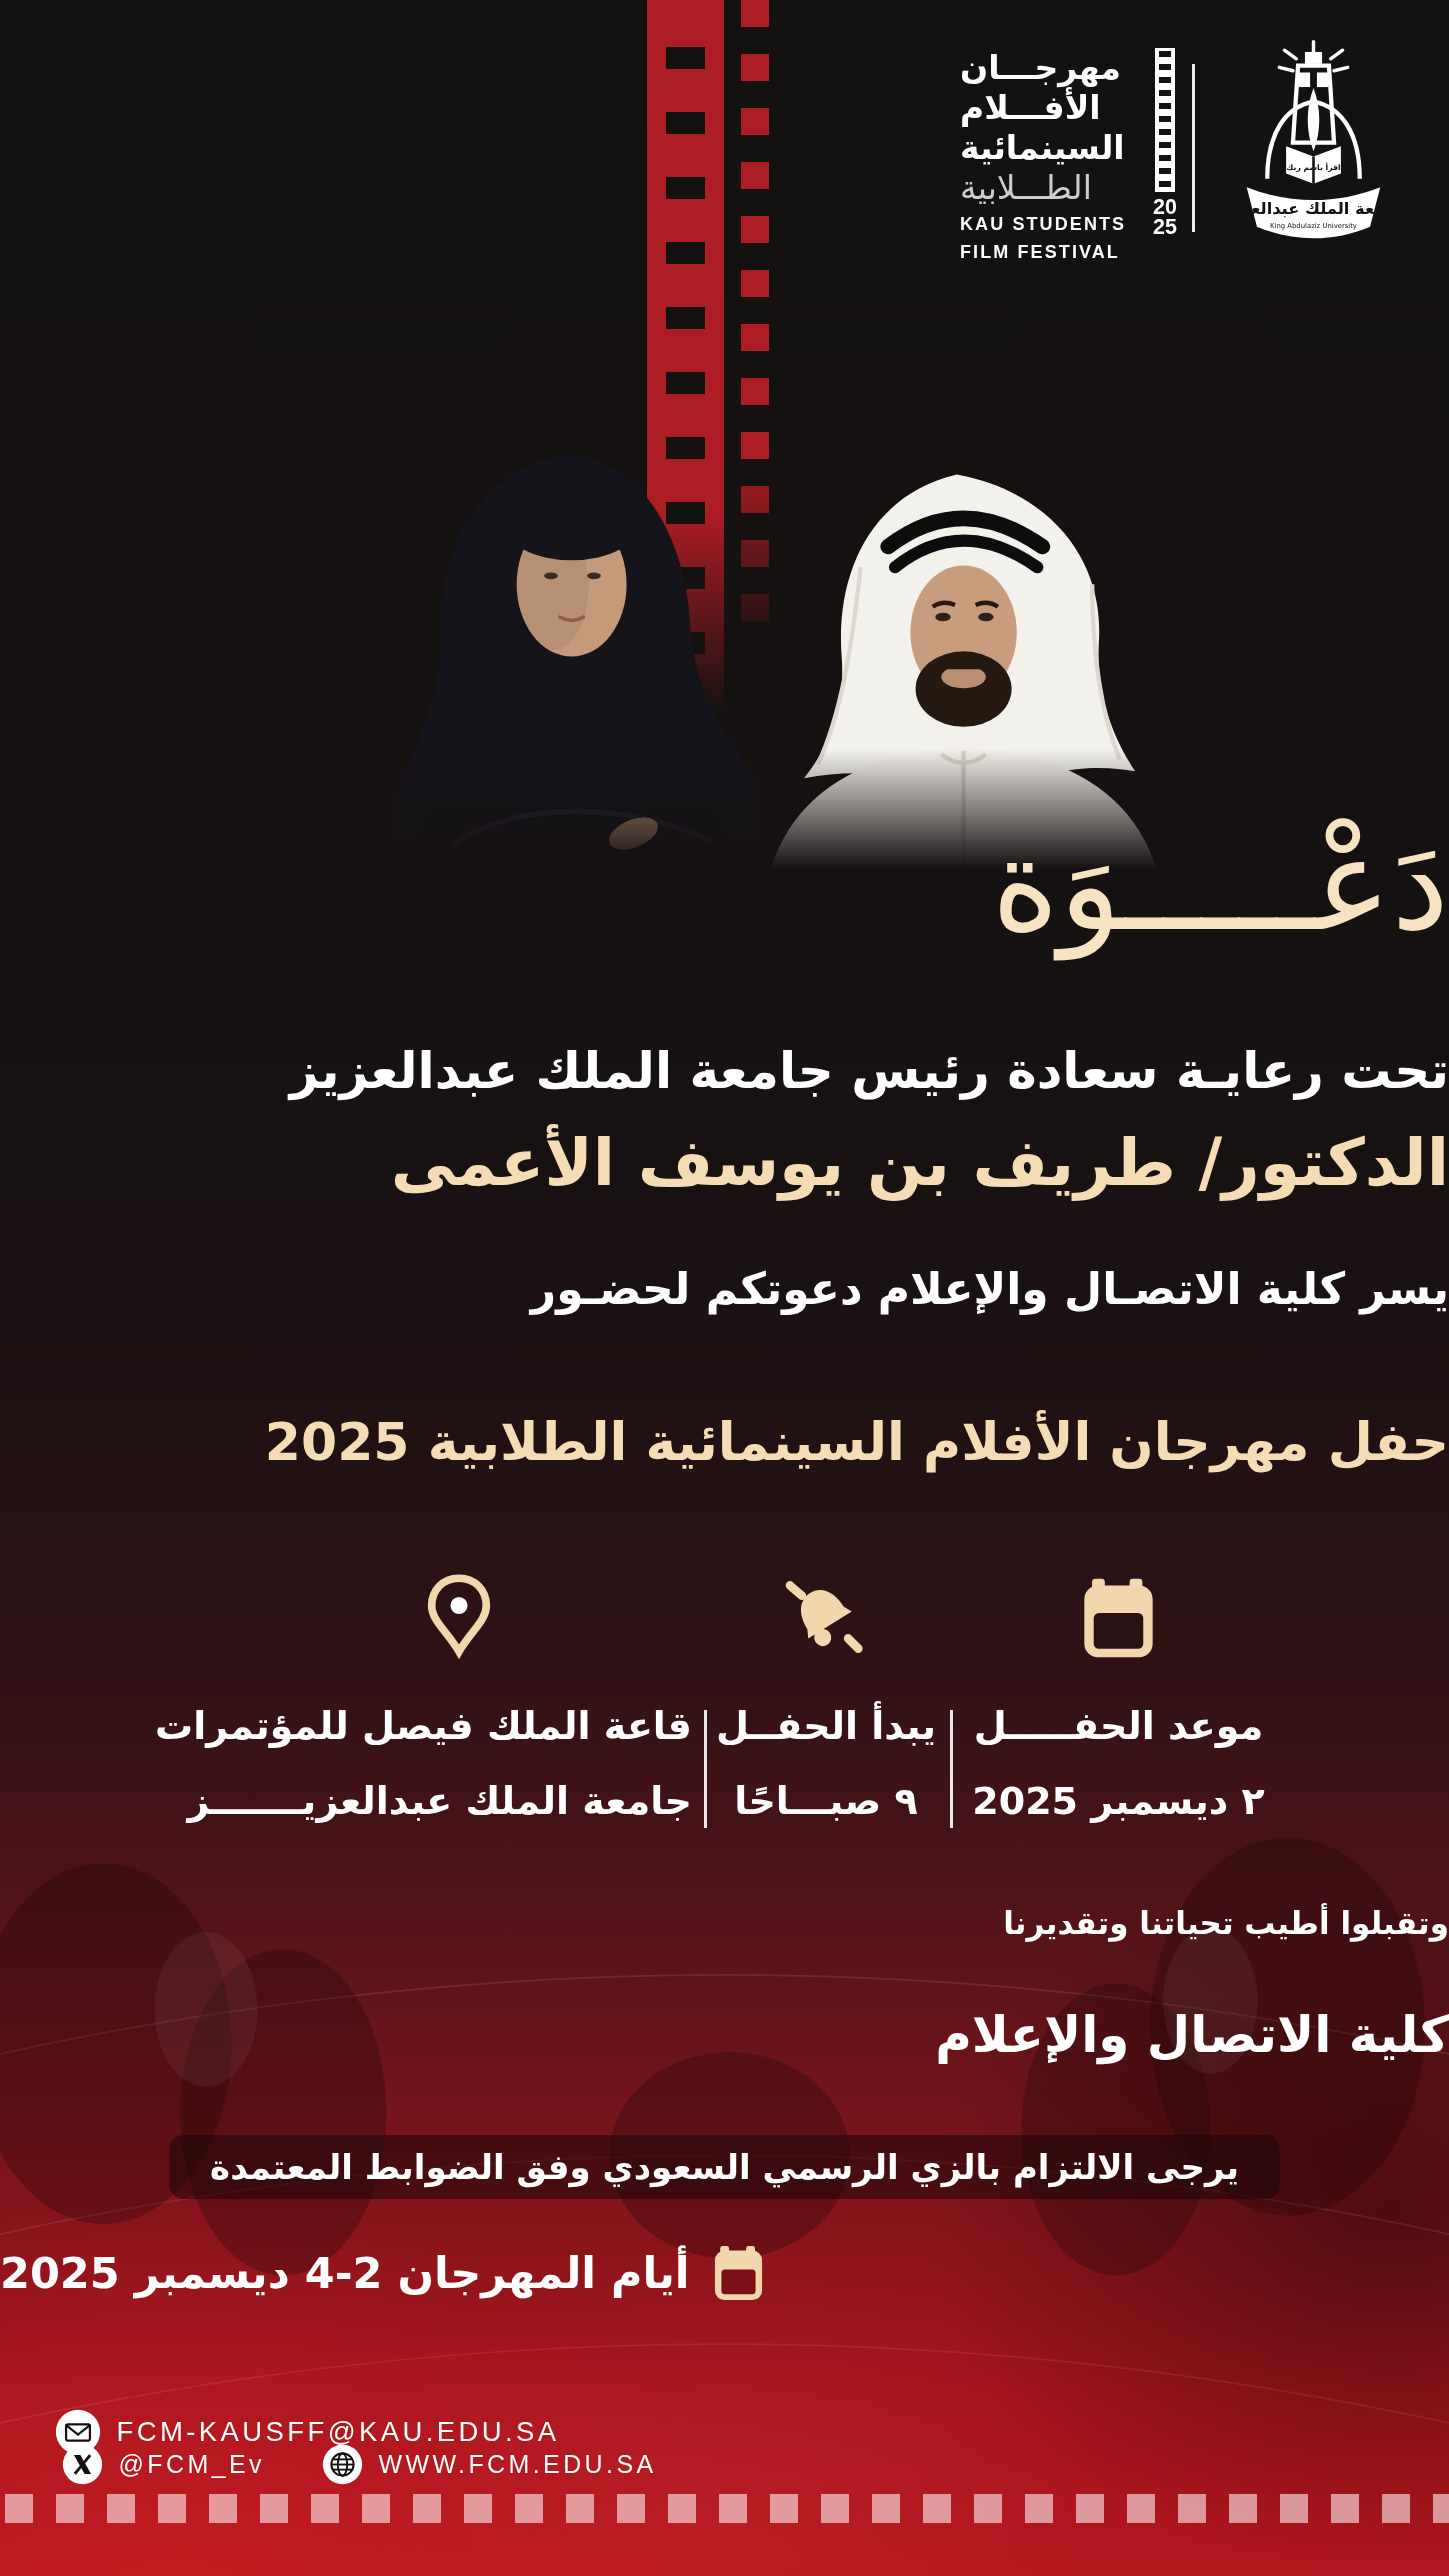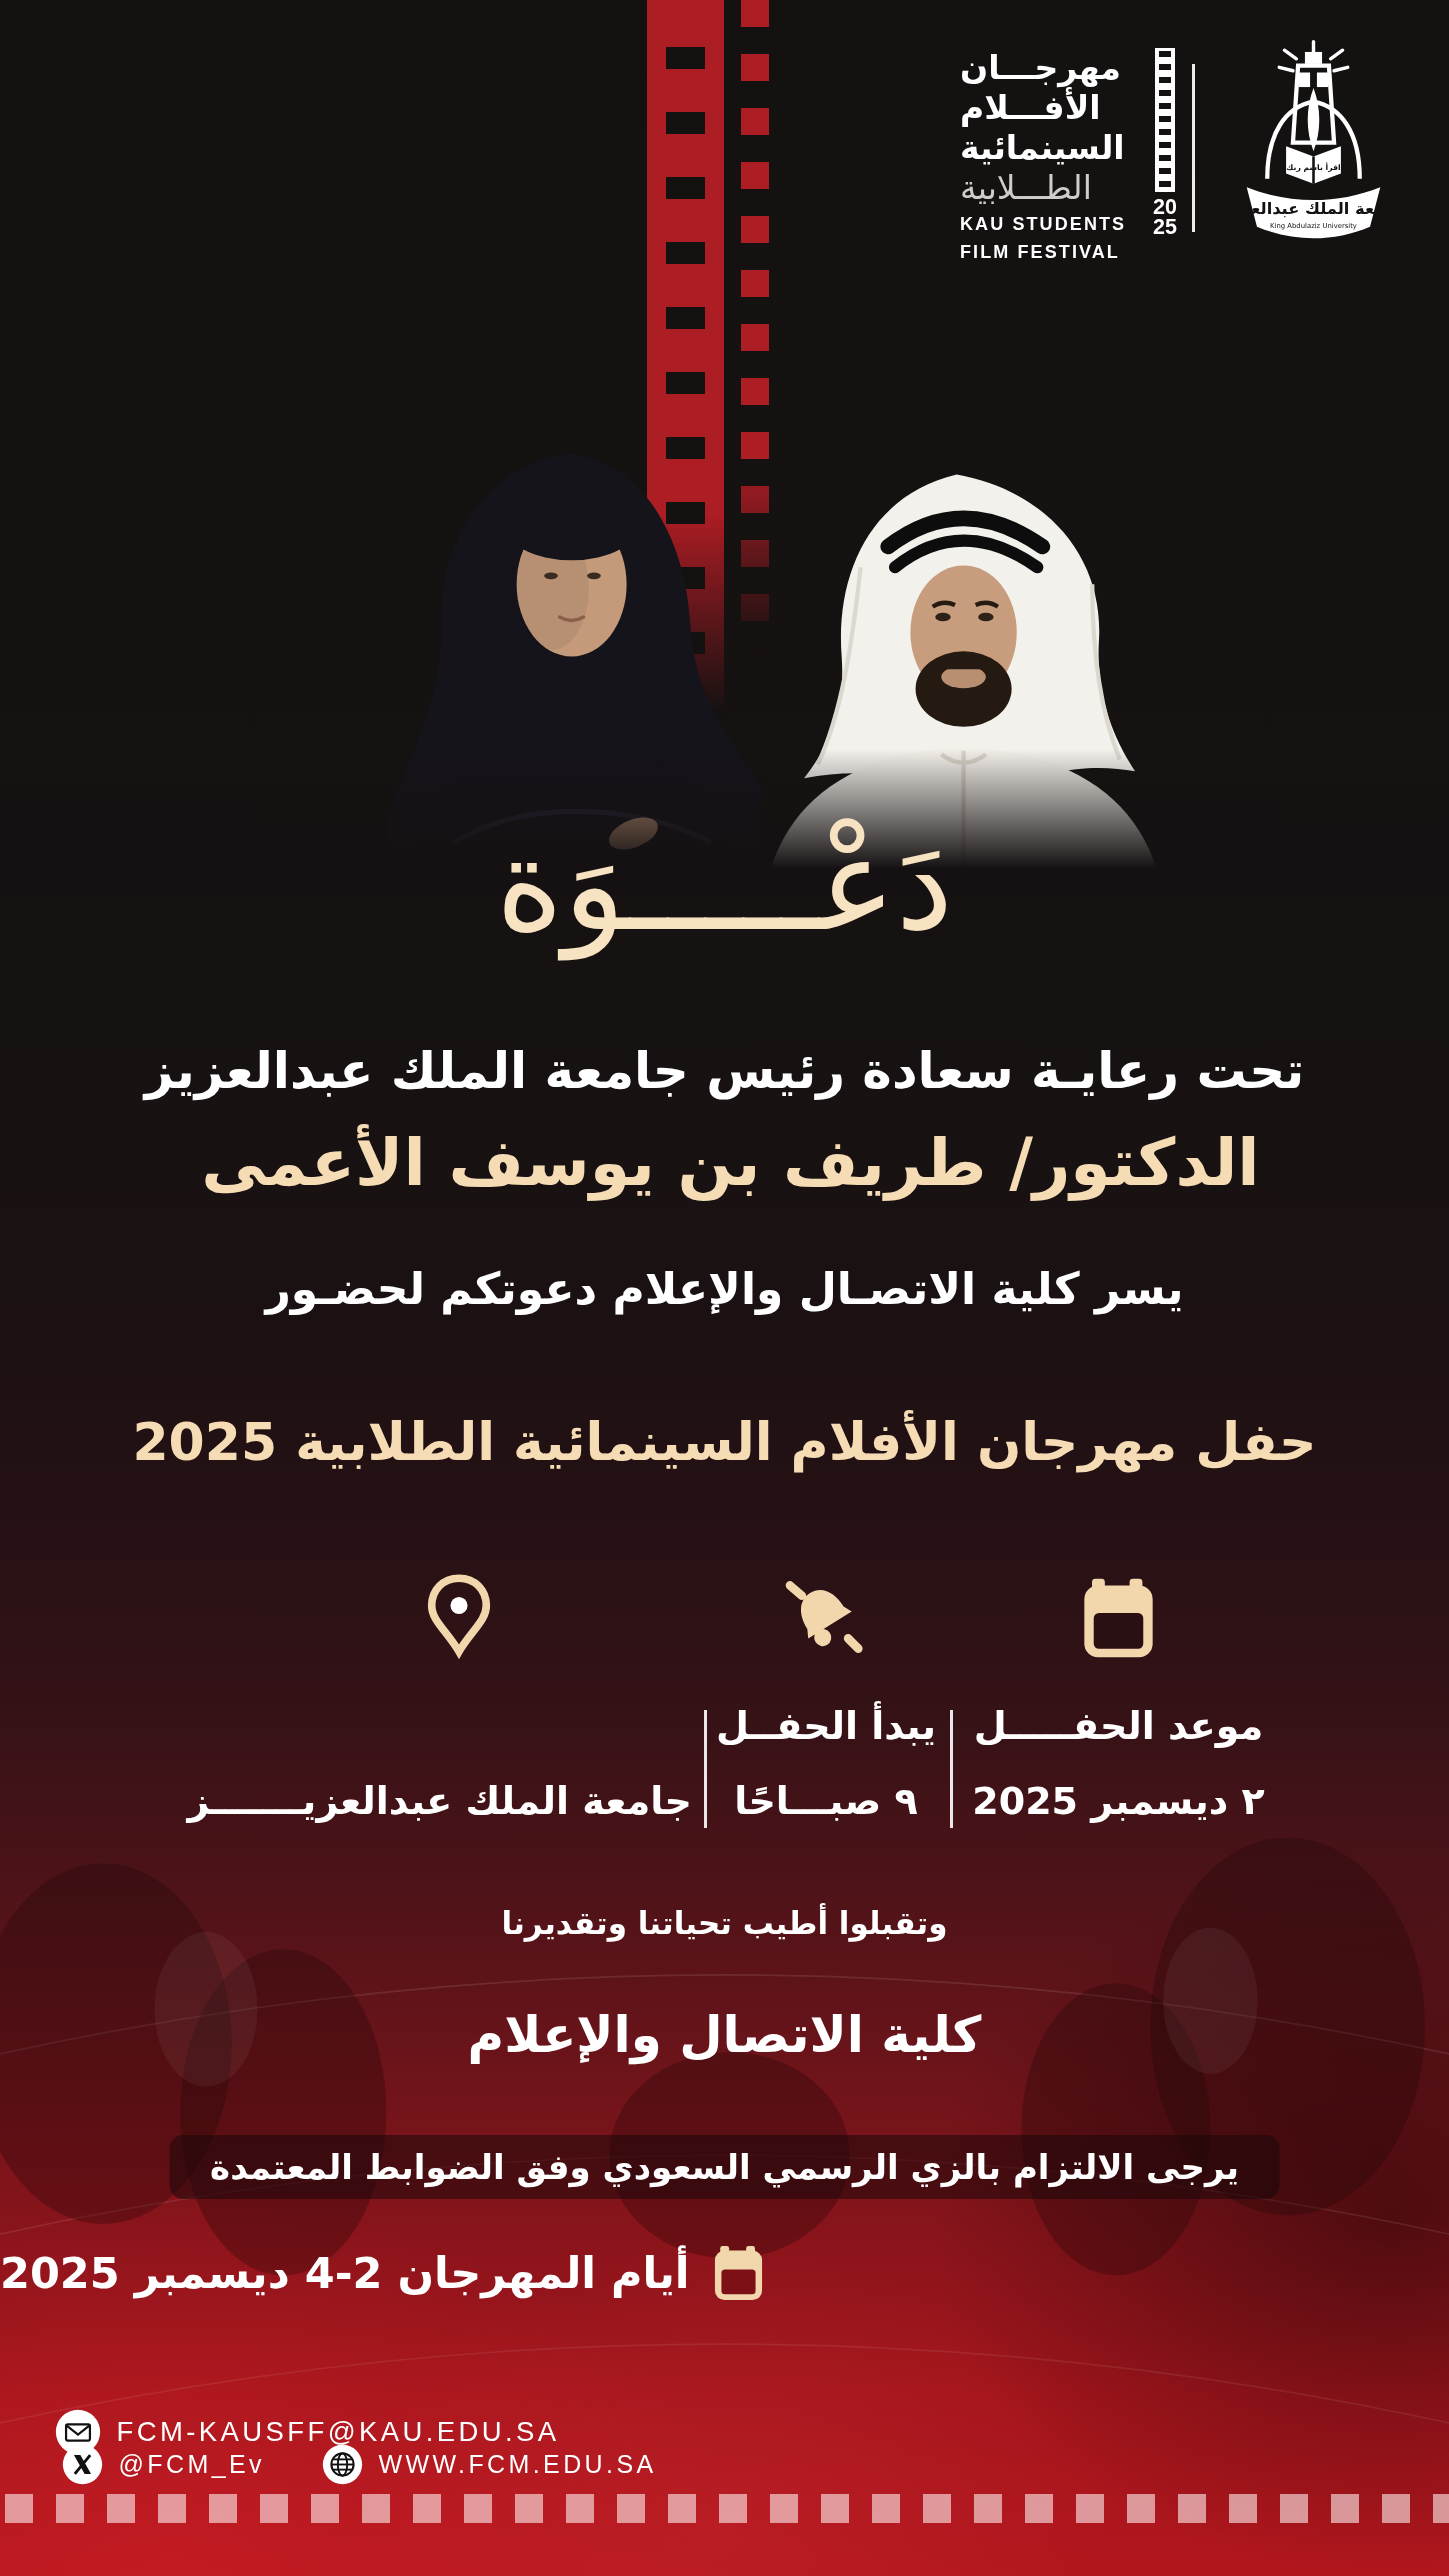--- a/index.html
+++ b/index.html
@@ -38,21 +38,21 @@
   .fest-glyph .reel i{position:absolute;left:4.3px;top:2.6px;width:12px;height:139px;display:block;
     background:repeating-linear-gradient(180deg,#141111 0 6px, transparent 6px 13px);}
   .fest-glyph .yr{font-family:"Liberation Sans",sans-serif;color:#fff;font-weight:700;font-size:21.5px;line-height:20px;margin-top:5.2px;text-align:center;}
   .hdr-divider{position:absolute;left:1192px;top:64px;width:2.6px;height:168px;background:rgba(255,255,255,.92);z-index:5;}
   .kau-logo{position:absolute;left:1233px;top:36px;z-index:5;}
   
   .photo{position:absolute;z-index:2;}
   .photo-fade{position:absolute;left:0;top:749px;width:100%;height:146px;z-index:3;
     background:linear-gradient(180deg, rgba(20,17,17,0) 0%, #151112 82%);}
   
-  .centerline{position:absolute;left:0;right:0;text-align:center;white-space:nowrap;z-index:5;}
+  .centerline{position:absolute;left:0;right:0;text-align:right;white-space:nowrap;z-index:5;}
   .callig{top:809px;font-size:129px;font-weight:400;color:#f7e3c1;letter-spacing:1.7px;}
   .patronage{top:1042px;font-size:50px;font-weight:700;color:#ffffff;}
   .patron{top:1125px;font-size:65px;font-weight:800;color:#f5dcb4;padding-left:12px;}
   .invite1{top:1263px;font-size:44px;font-weight:700;color:#ffffff;}
   .invite2{top:1412px;font-size:52px;font-weight:700;color:#f5dcb4;}
   .closing1{top:1905px;font-size:31px;font-weight:700;color:#ffffff;}
   .closing2{top:2006px;font-size:50px;font-weight:700;color:#ffffff;}
   
   .d-icon{position:absolute;z-index:5;color:#f2d7ad;}
   .d-title,.d-value{position:absolute;z-index:5;color:#fff;font-weight:700;font-size:38px;text-align:center;white-space:nowrap;}
@@ -207,20 +207,21 @@
   </svg>
   <svg class="d-icon" style="left:1080px;top:1577px;" width="77" height="82" viewBox="0 0 90 96">
     <rect x="14" y="2" width="15" height="16" rx="4" fill="#f2d7ad"></rect>
     <rect x="58" y="2" width="15" height="16" rx="4" fill="#f2d7ad"></rect>
     <rect x="5" y="10" width="80" height="84" rx="16" fill="#f2d7ad"></rect>
     <rect x="16" y="42" width="58" height="42" rx="6" fill="#2a1013"></rect>
   </svg>
 
   <div class="d-title row-title col-date" dir="rtl">موعد الحفـــــل</div>
   <div class="d-title row-title col-time" dir="rtl">يبدأ الحفــل</div>
+  <div class="d-title row-title col-venue" dir="rtl">قاعة الملك فيصل للمؤتمرات</div>
   <div class="d-value row-value col-date" dir="rtl">٢ ديسمبر 2025</div>
   <div class="d-value row-value col-time" dir="rtl">٩ صبـــاحًا</div>
   <div class="d-value row-value col-venue" dir="rtl">جامعة الملك عبدالعزيـــــــز</div>
   <div class="v-div a"></div>
   <div class="v-div b"></div>
 
   <div class="centerline closing1" dir="rtl">وتقبلوا أطيب  تحياتنا وتقديرنا</div>
   <div class="centerline closing2" dir="rtl">كلية الاتصال والإعلام</div>
 
   <div class="badge" dir="rtl">يرجى الالتزام بالزي الرسمي السعودي وفق الضوابط المعتمدة</div>

